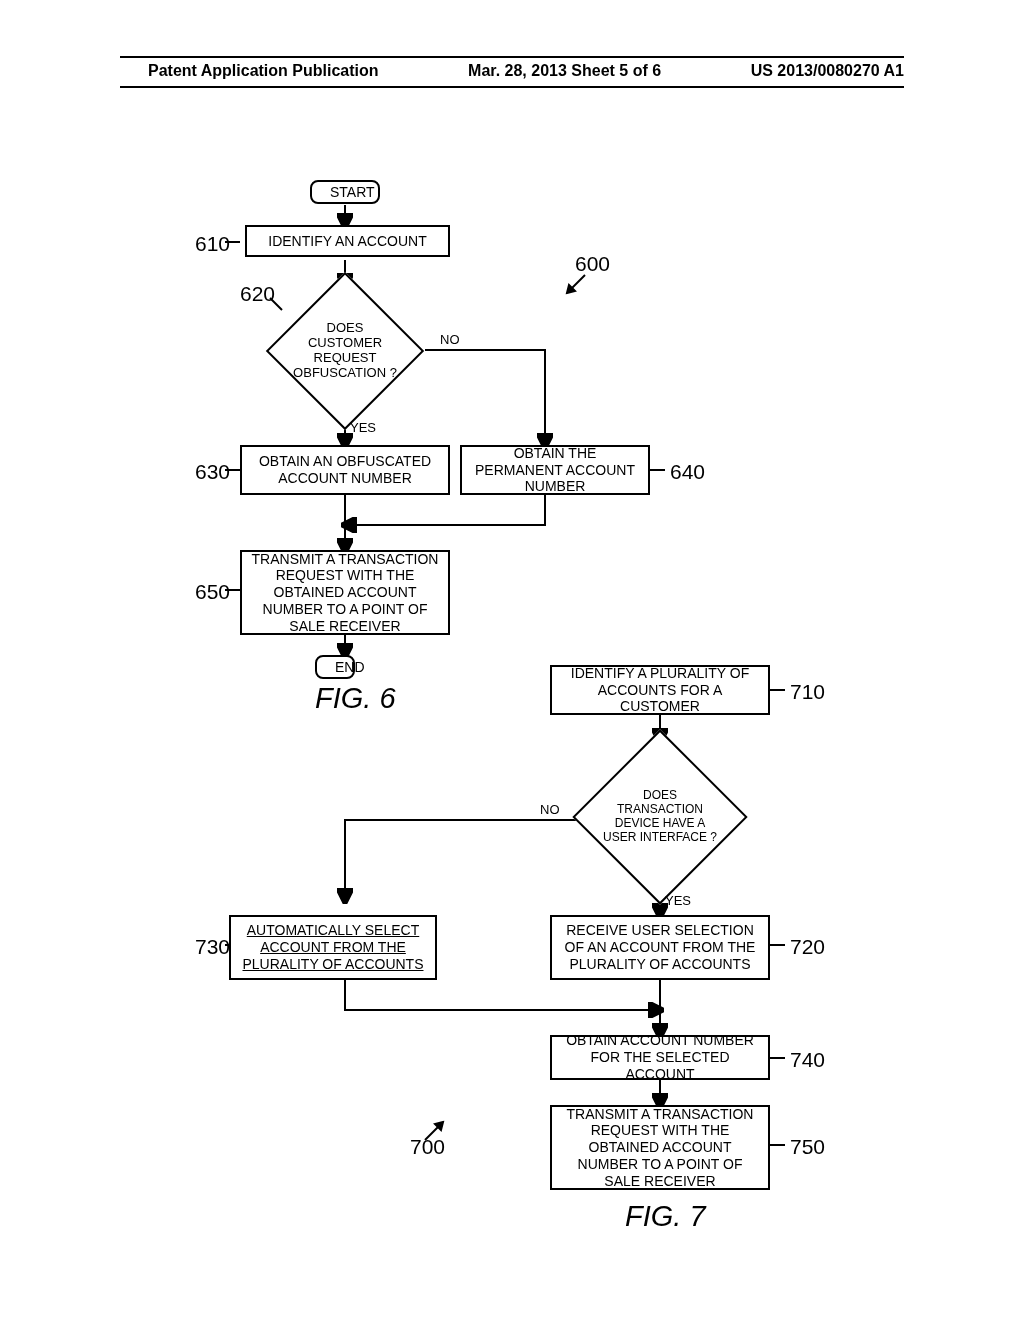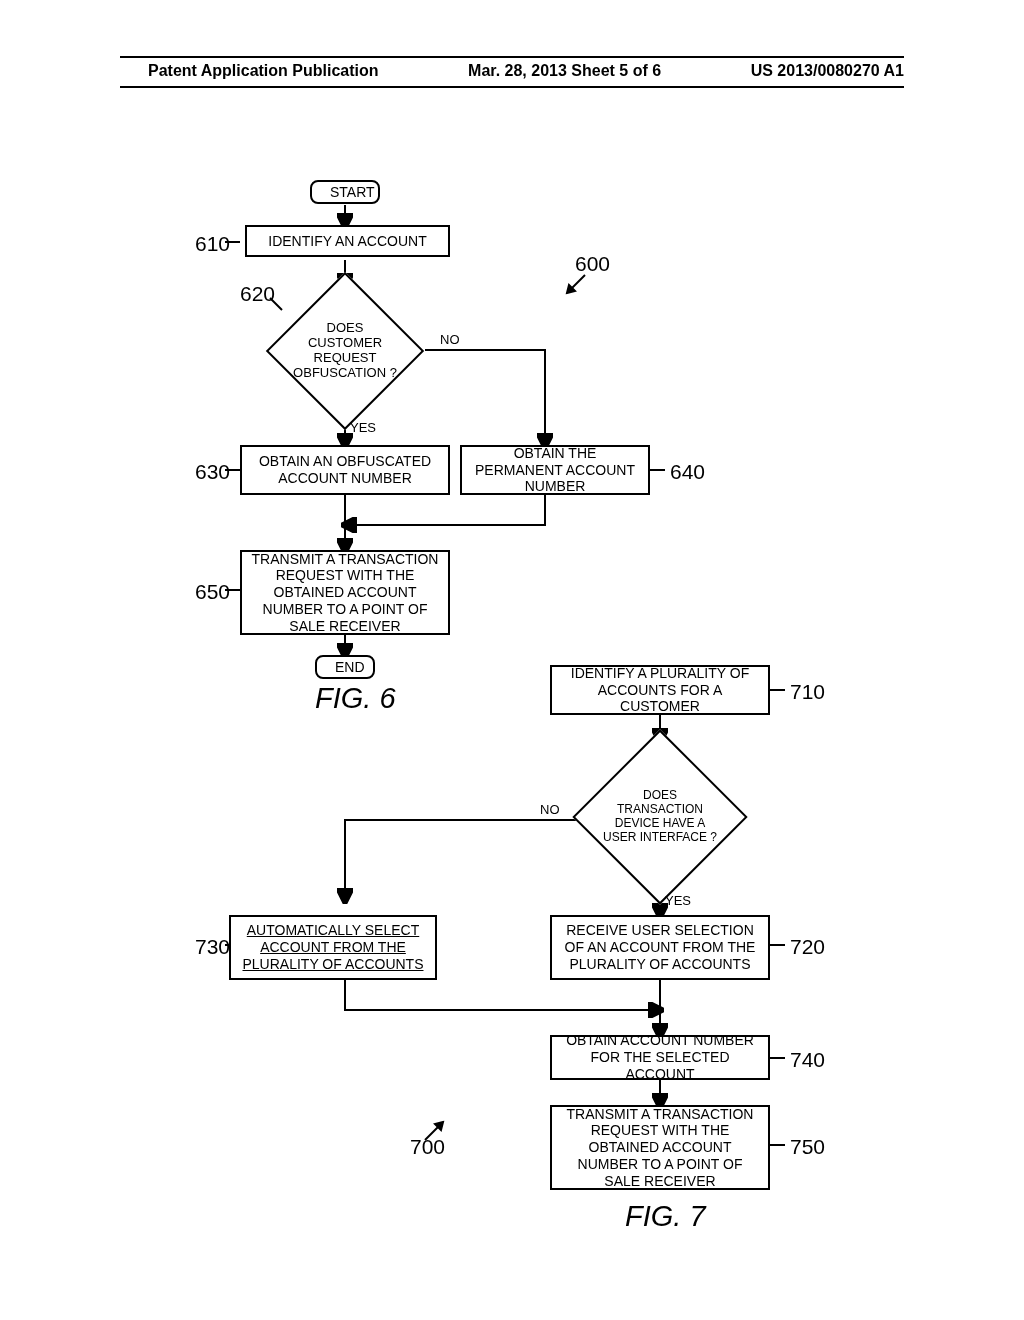--- a/index.html
+++ b/index.html
@@ -197,21 +197,21 @@
 
     <div class="box" style="left:120px; top:275px; width:210px; height:50px;">OBTAIN AN OBFUSCATED ACCOUNT NUMBER</div>
     <div class="reflabel" style="left:75px; top:290px;">630</div>
 
     <div class="box" style="left:340px; top:275px; width:190px; height:50px;">OBTAIN THE PERMANENT ACCOUNT NUMBER</div>
     <div class="reflabel" style="left:550px; top:290px;">640</div>
 
     <div class="box" style="left:120px; top:380px; width:210px; height:85px;">TRANSMIT A TRANSACTION REQUEST WITH THE OBTAINED ACCOUNT NUMBER TO A POINT OF SALE RECEIVER</div>
     <div class="reflabel" style="left:75px; top:410px;">650</div>
 
-    <div class="terminator" style="left:195px; top:485px; width:60px;">END</div>
+    <div class="terminator" style="left:195px; top:485px; width:40px;">END</div>
     <div class="figcap" style="left:195px; top:512px;">FIG. 6</div>
 
     <div class="box" style="left:430px; top:495px; width:220px; height:50px;text-align:center;">IDENTIFY A PLURALITY OF ACCOUNTS FOR A CUSTOMER</div>
     <div class="reflabel" style="left:670px; top:510px;">710</div>
 
     <div class="diamond" style="left:478px; top:585px; width:124px; height:124px;">
       <div class="inner" style="font-size:12px;">DOES TRANSACTION DEVICE HAVE A USER INTERFACE ?</div>
     </div>
     <div class="edgelabel" style="left:545px; top:723px;">YES</div>
     <div class="edgelabel" style="left:420px; top:632px;">NO</div>

